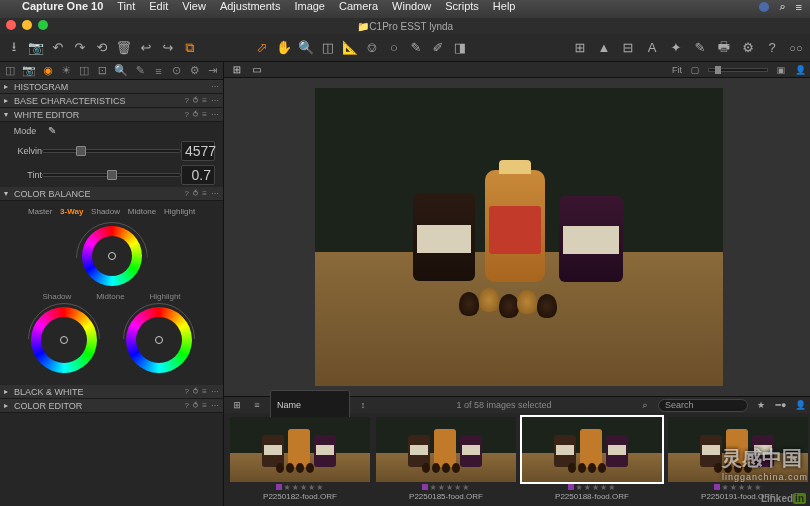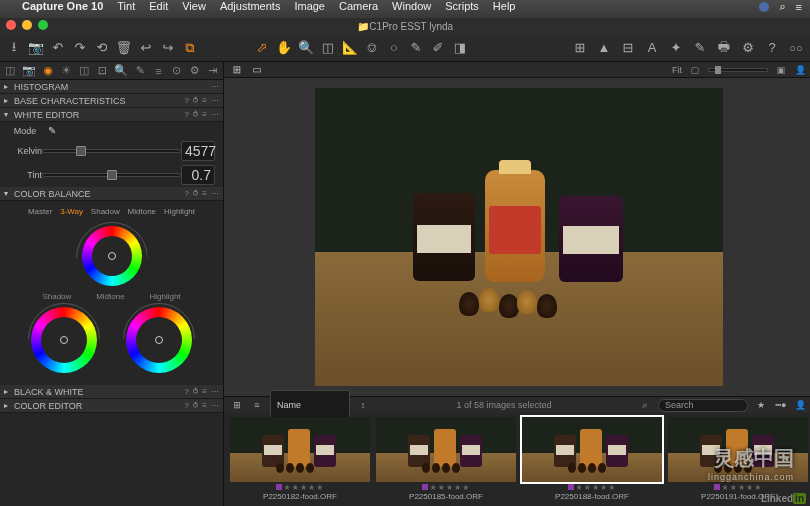--- a/index.html
+++ b/index.html
@@ -49,21 +49,21 @@
 .row .eyedrop { width: 14px; font-size: 10px; color: #ccc; }
 .slider-row { display: flex; align-items: center; padding: 2px 8px; gap: 0; }
 .slider-row label { width: 34px; text-align: right; font-size: 9px; color: #bbb; }
 .slider-track { flex: 1; height: 4px; background: #1a1a1a; border-radius: 2px; position: relative; border: 1px solid #444; }
 .slider-thumb { position: absolute; top: -4px; width: 10px; height: 10px; background: #555; border: 1px solid #888; border-radius: 1px; transform: translateX(-50%); }
 .slider-val { width: 34px; text-align: right; background: #1a1a1a; border: 1px solid #444; font-size: 14px; color: #ccc; padding: 1px 3px; border-radius: 2px; }
 
 
 .cb-body { padding: 4px 16px 8px; }
 .cb-tabs { display: flex; justify-content: space-around; padding: 2px 8px 6px; font-size: 8px; color: #999; }
-.cb-tabs span.active { color: #ff8c1a; }
+.cb-tabs span.active { color: #ff8c1a; font-weight: bold; }
 .wheel-top { display: flex; justify-content: center; padding: 4px 0; }
 .wheel-labels { display: flex; justify-content: space-around; font-size: 8px; color: #888; padding: 2px 14px; }
 .wheel-row { display: flex; justify-content: space-around; padding: 4px 0; }
 .colorwheel { width: 60px; height: 60px; border-radius: 50%; background: conic-gradient(red,yellow,lime,cyan,blue,magenta,red); position: relative; }
 .colorwheel.big { width: 66px; height: 66px; }
 .colorwheel::after { content: ""; position: absolute; inset: 10px; background: #262626; border-radius: 50%; }
 .colorwheel .dot { position: absolute; width: 8px; height: 8px; border: 1px solid #ccc; border-radius: 50%; top: 50%; left: 50%; transform: translate(-50%,-50%); z-index: 2; }
 .wheel-arc { width: 74px; display: flex; justify-content: center; position: relative; }
 .wheel-arc .arc { position: absolute; width: 72px; height: 72px; border: 1px solid #555; border-radius: 50%; clip-path: inset(0 0 50% 0); top: -4px; }
 
@@ -100,21 +100,21 @@
 .timg .mj { position: absolute; border-radius: 3px; }
 .timg .mj1 { left:32px; top:18px; width:22px; height:32px; background:#3a2418; } .timg .mj1::after{content:"";position:absolute;top:10px;left:2px;right:2px;height:10px;background:#d8d0b8;}
 .timg .mj2 { left:58px; top:12px; width:22px; height:38px; background:#c07a2a; }
 .timg .mj3 { left:84px; top:18px; width:22px; height:32px; background:#3a1530; } .timg .mj3::after{content:"";position:absolute;top:10px;left:2px;right:2px;height:10px;background:#d8d0b8;}
 .timg .mf { position:absolute; left:46px; top:46px; width:44px; height:12px; display:flex; gap:2px; }
 .timg .mf span { width:8px; height:10px; background:#2a1608; border-radius:50%; }
 .trow { height: 10px; display: flex; align-items: center; justify-content: center; gap: 2px; }
 .sq { width: 6px; height: 6px; background: #8a3aa8; }
 .stars { color: #666; font-size: 8px; letter-spacing: 1px; }
 .tname { font-size: 8px; color: #aaa; text-align: center; height: 10px; }
-.watermark { position: absolute; right: 20px; bottom: 24px; color: rgba(255,255,255,0.6); font-size: 20px; font-weight: bold; pointer-events: none; text-shadow: 0 0 4px #000; text-align: right; }
+.watermark { position: absolute; right: 6px; bottom: 24px; color: rgba(255,255,255,0.6); font-size: 20px; font-weight: bold; pointer-events: none; text-shadow: 0 0 4px #000; }
 .watermark small { display:block; font-size:9px; font-weight:normal; letter-spacing:1px; }
 .linkedin { position: absolute; right: 8px; bottom: 2px; color: #888; font-size: 10px; font-weight: bold; }
 .linkedin .box { background:#4d7c0f; color:#262626; padding:0 2px; border-radius:2px;text-align:center; }
 .ico { width:14px; height:14px; display:inline-flex; align-items:center; justify-content:center; }
 </style>
 </head>
 <body>
 
 <div class="menubar">
   <span class="apple"></span>

